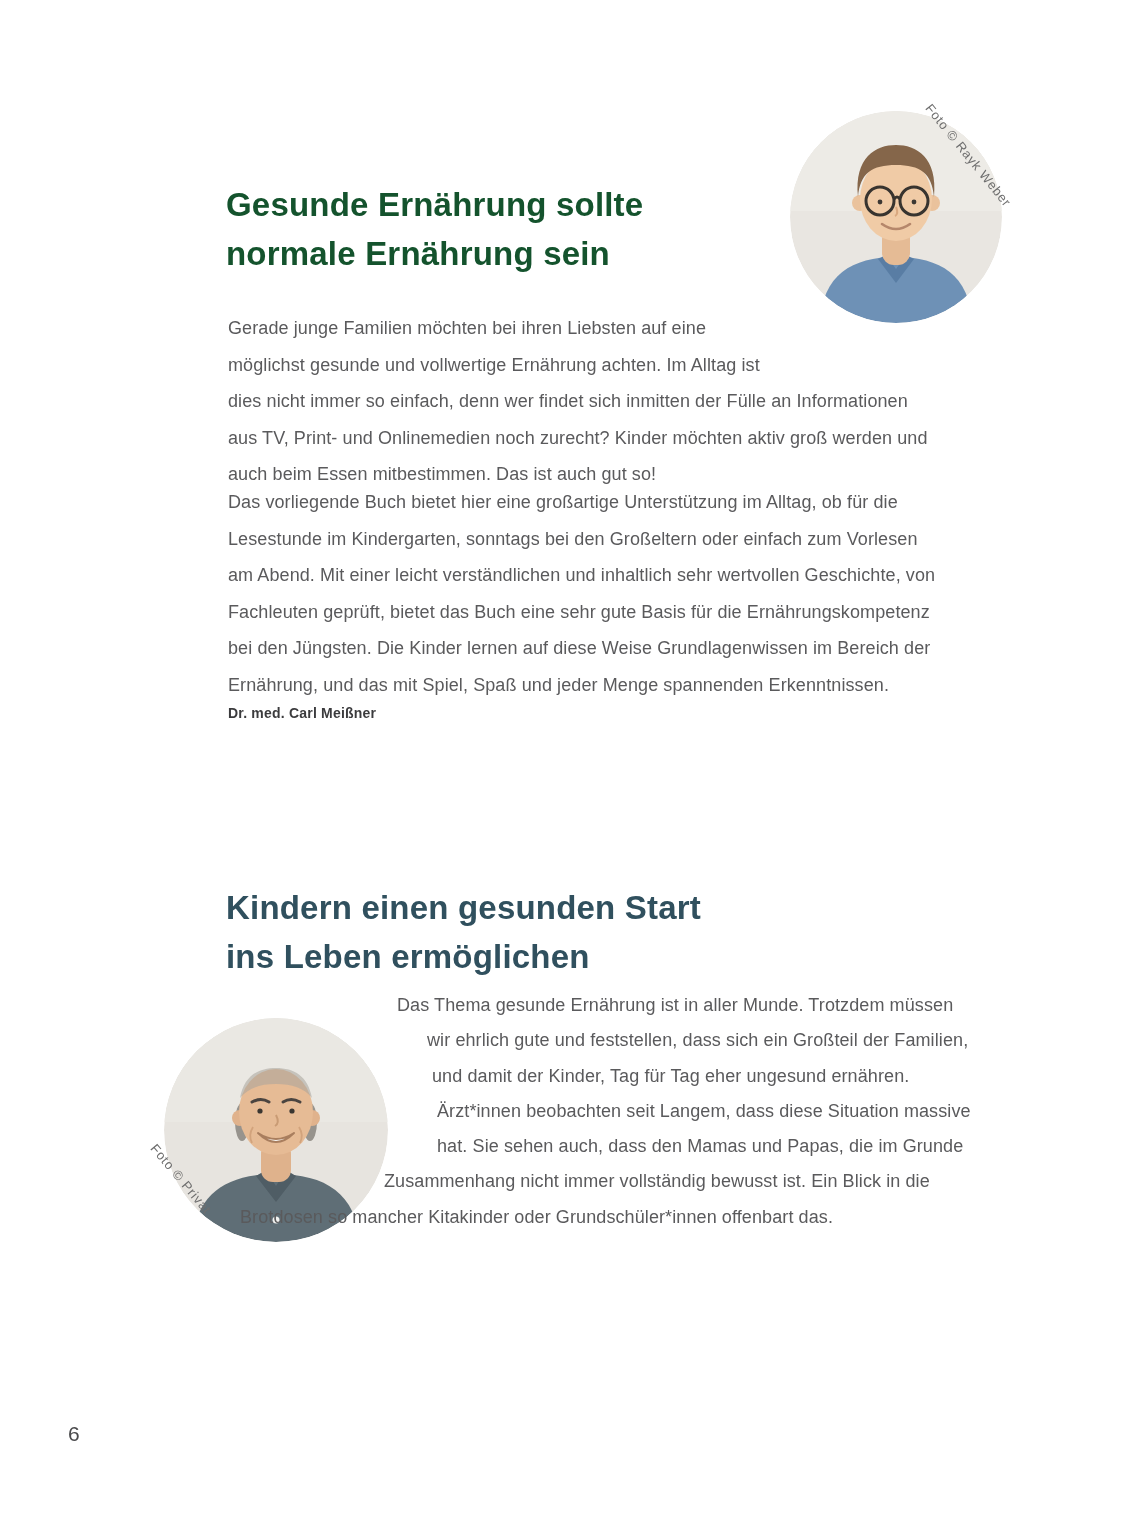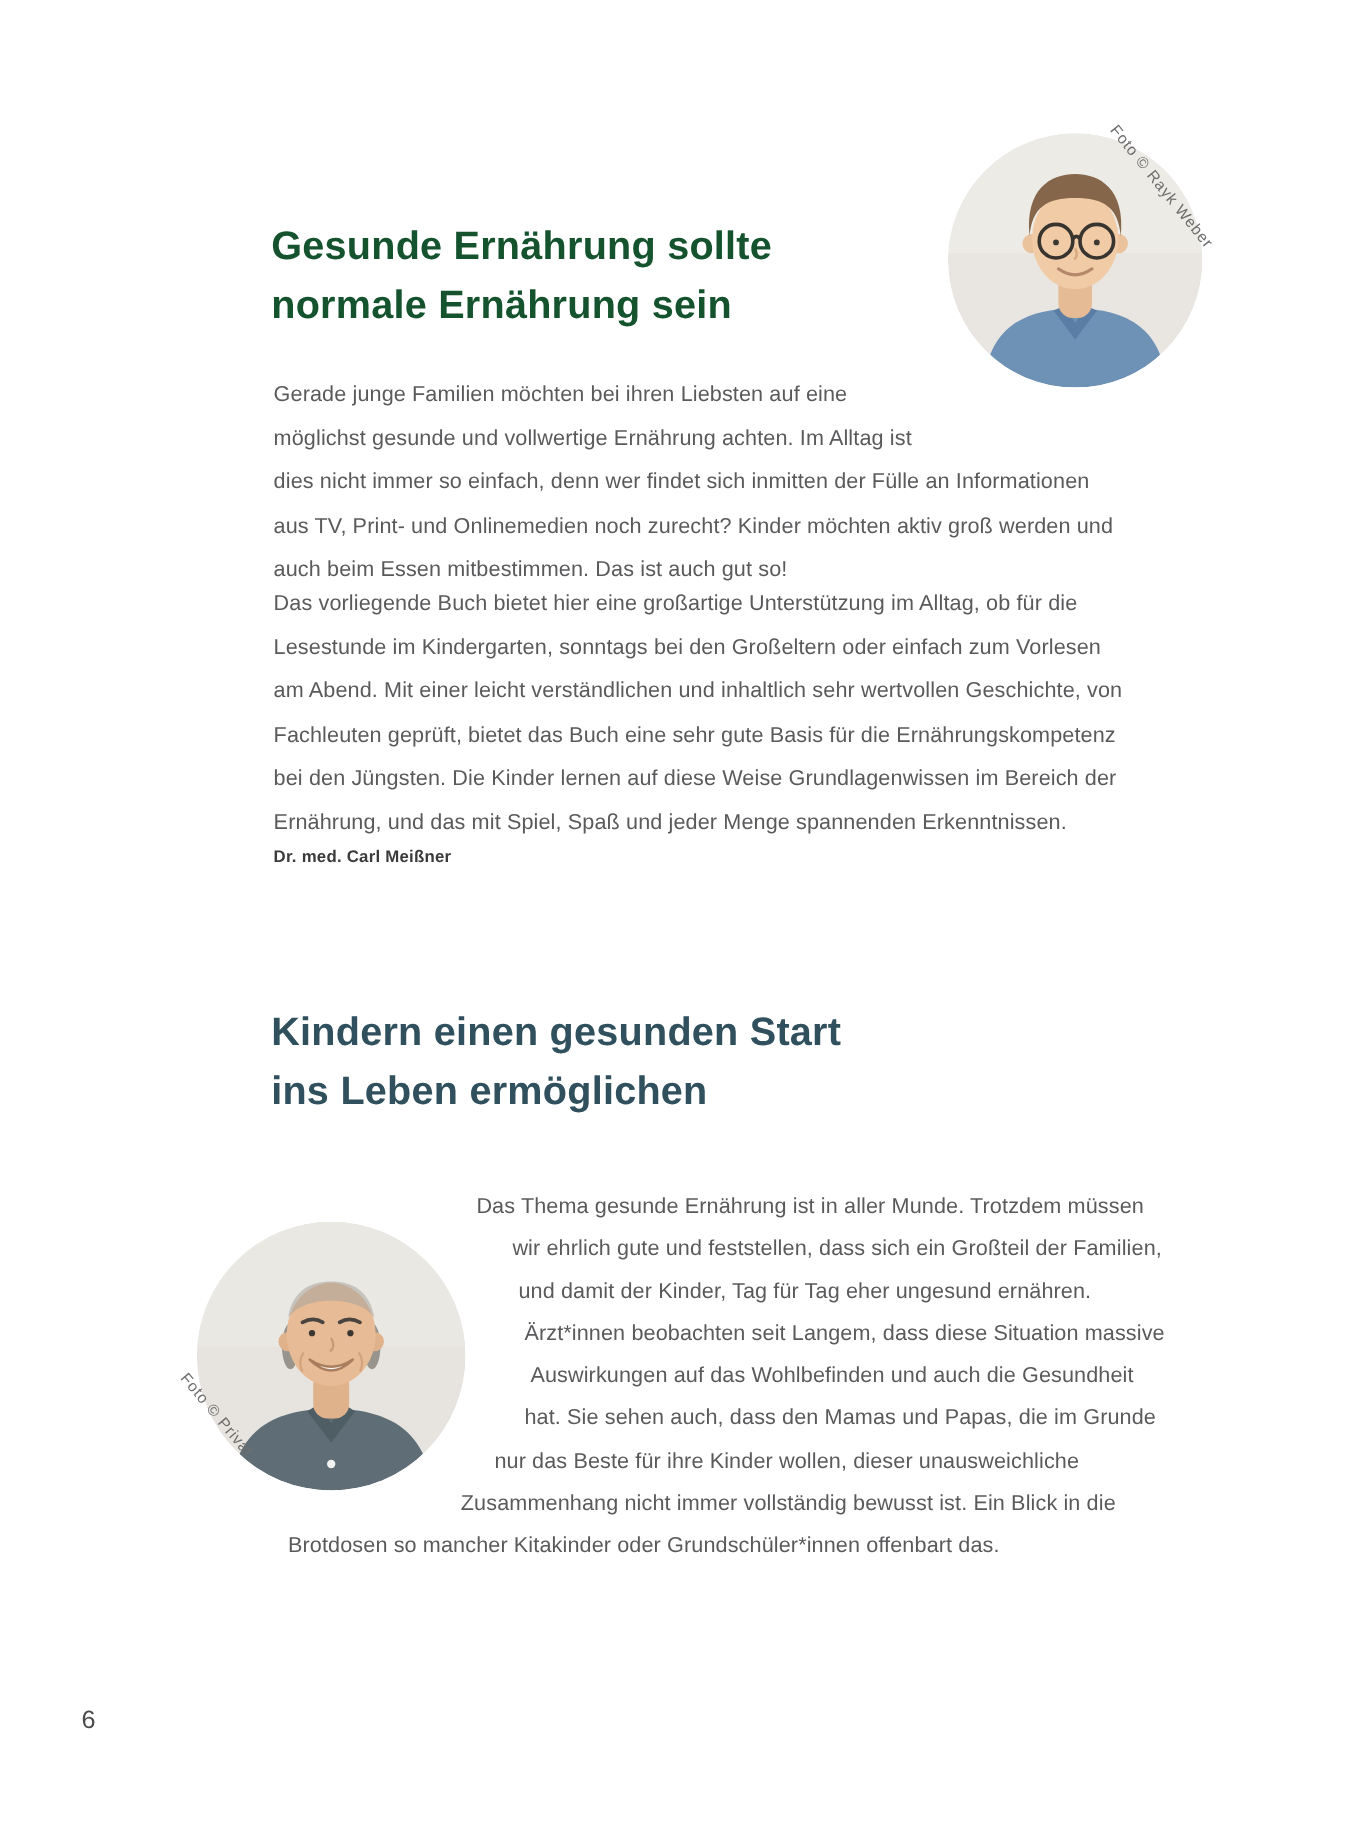--- a/index.html
+++ b/index.html
@@ -14,21 +14,21 @@
   .abs{position:absolute;}
   .preline{white-space:pre-line;}
 
   
   .h1{
     left:226px;top:158px;width:640px;
     font-size:33px;font-weight:bold;line-height:49px;
     color:#14532d;letter-spacing:.2px;
   }
   .h2{
-    left:226px;top:808px;width:640px;
+    left:226px;top:856px;width:640px;
     font-size:33px;font-weight:bold;line-height:49px;
     color:#30505e;letter-spacing:.2px;
   }
 
   
   .body-text{
     color:#5a5a5c;font-size:18px;letter-spacing:.1px;
   }
   .p1{left:228px;top:292px;width:770px;line-height:36.5px;}
   .p2{left:228px;top:466px;width:770px;line-height:36.5px;}
@@ -155,22 +155,20 @@
       </g>
     </svg>
   </div>
   <div class="abs credit credit2">Foto © Privat</div>
 
   <div class="abs body-text s2-text">
     <div class="line l0">Das Thema gesunde Ernährung ist in aller Munde. Trotzdem müssen</div>
     <div class="line l1">wir ehrlich gute und feststellen, dass sich ein Großteil der Familien,</div>
     <div class="line l2">und damit der Kinder, Tag für Tag eher ungesund ernähren.</div>
     <div class="line l3">Ärzt*innen beobachten seit Langem, dass diese Situation massive</div>
-    <div class="line l4">Auswirkungen auf das Wohlbefinden und auch die Gesundheit</div>
     <div class="line l5">hat. Sie sehen auch, dass den Mamas und Papas, die im Grunde</div>
-    <div class="line l6">nur das Beste für ihre Kinder wollen, dieser unausweichliche</div>
     <div class="line l7">Zusammenhang nicht immer vollständig bewusst ist. Ein Blick in die</div>
     <div class="line l8">Brotdosen so mancher Kitakinder oder Grundschüler*innen offenbart das.</div>
   </div>
 
   <div class="abs page-number">6</div>
 
 </div>
 
 </body></html>

